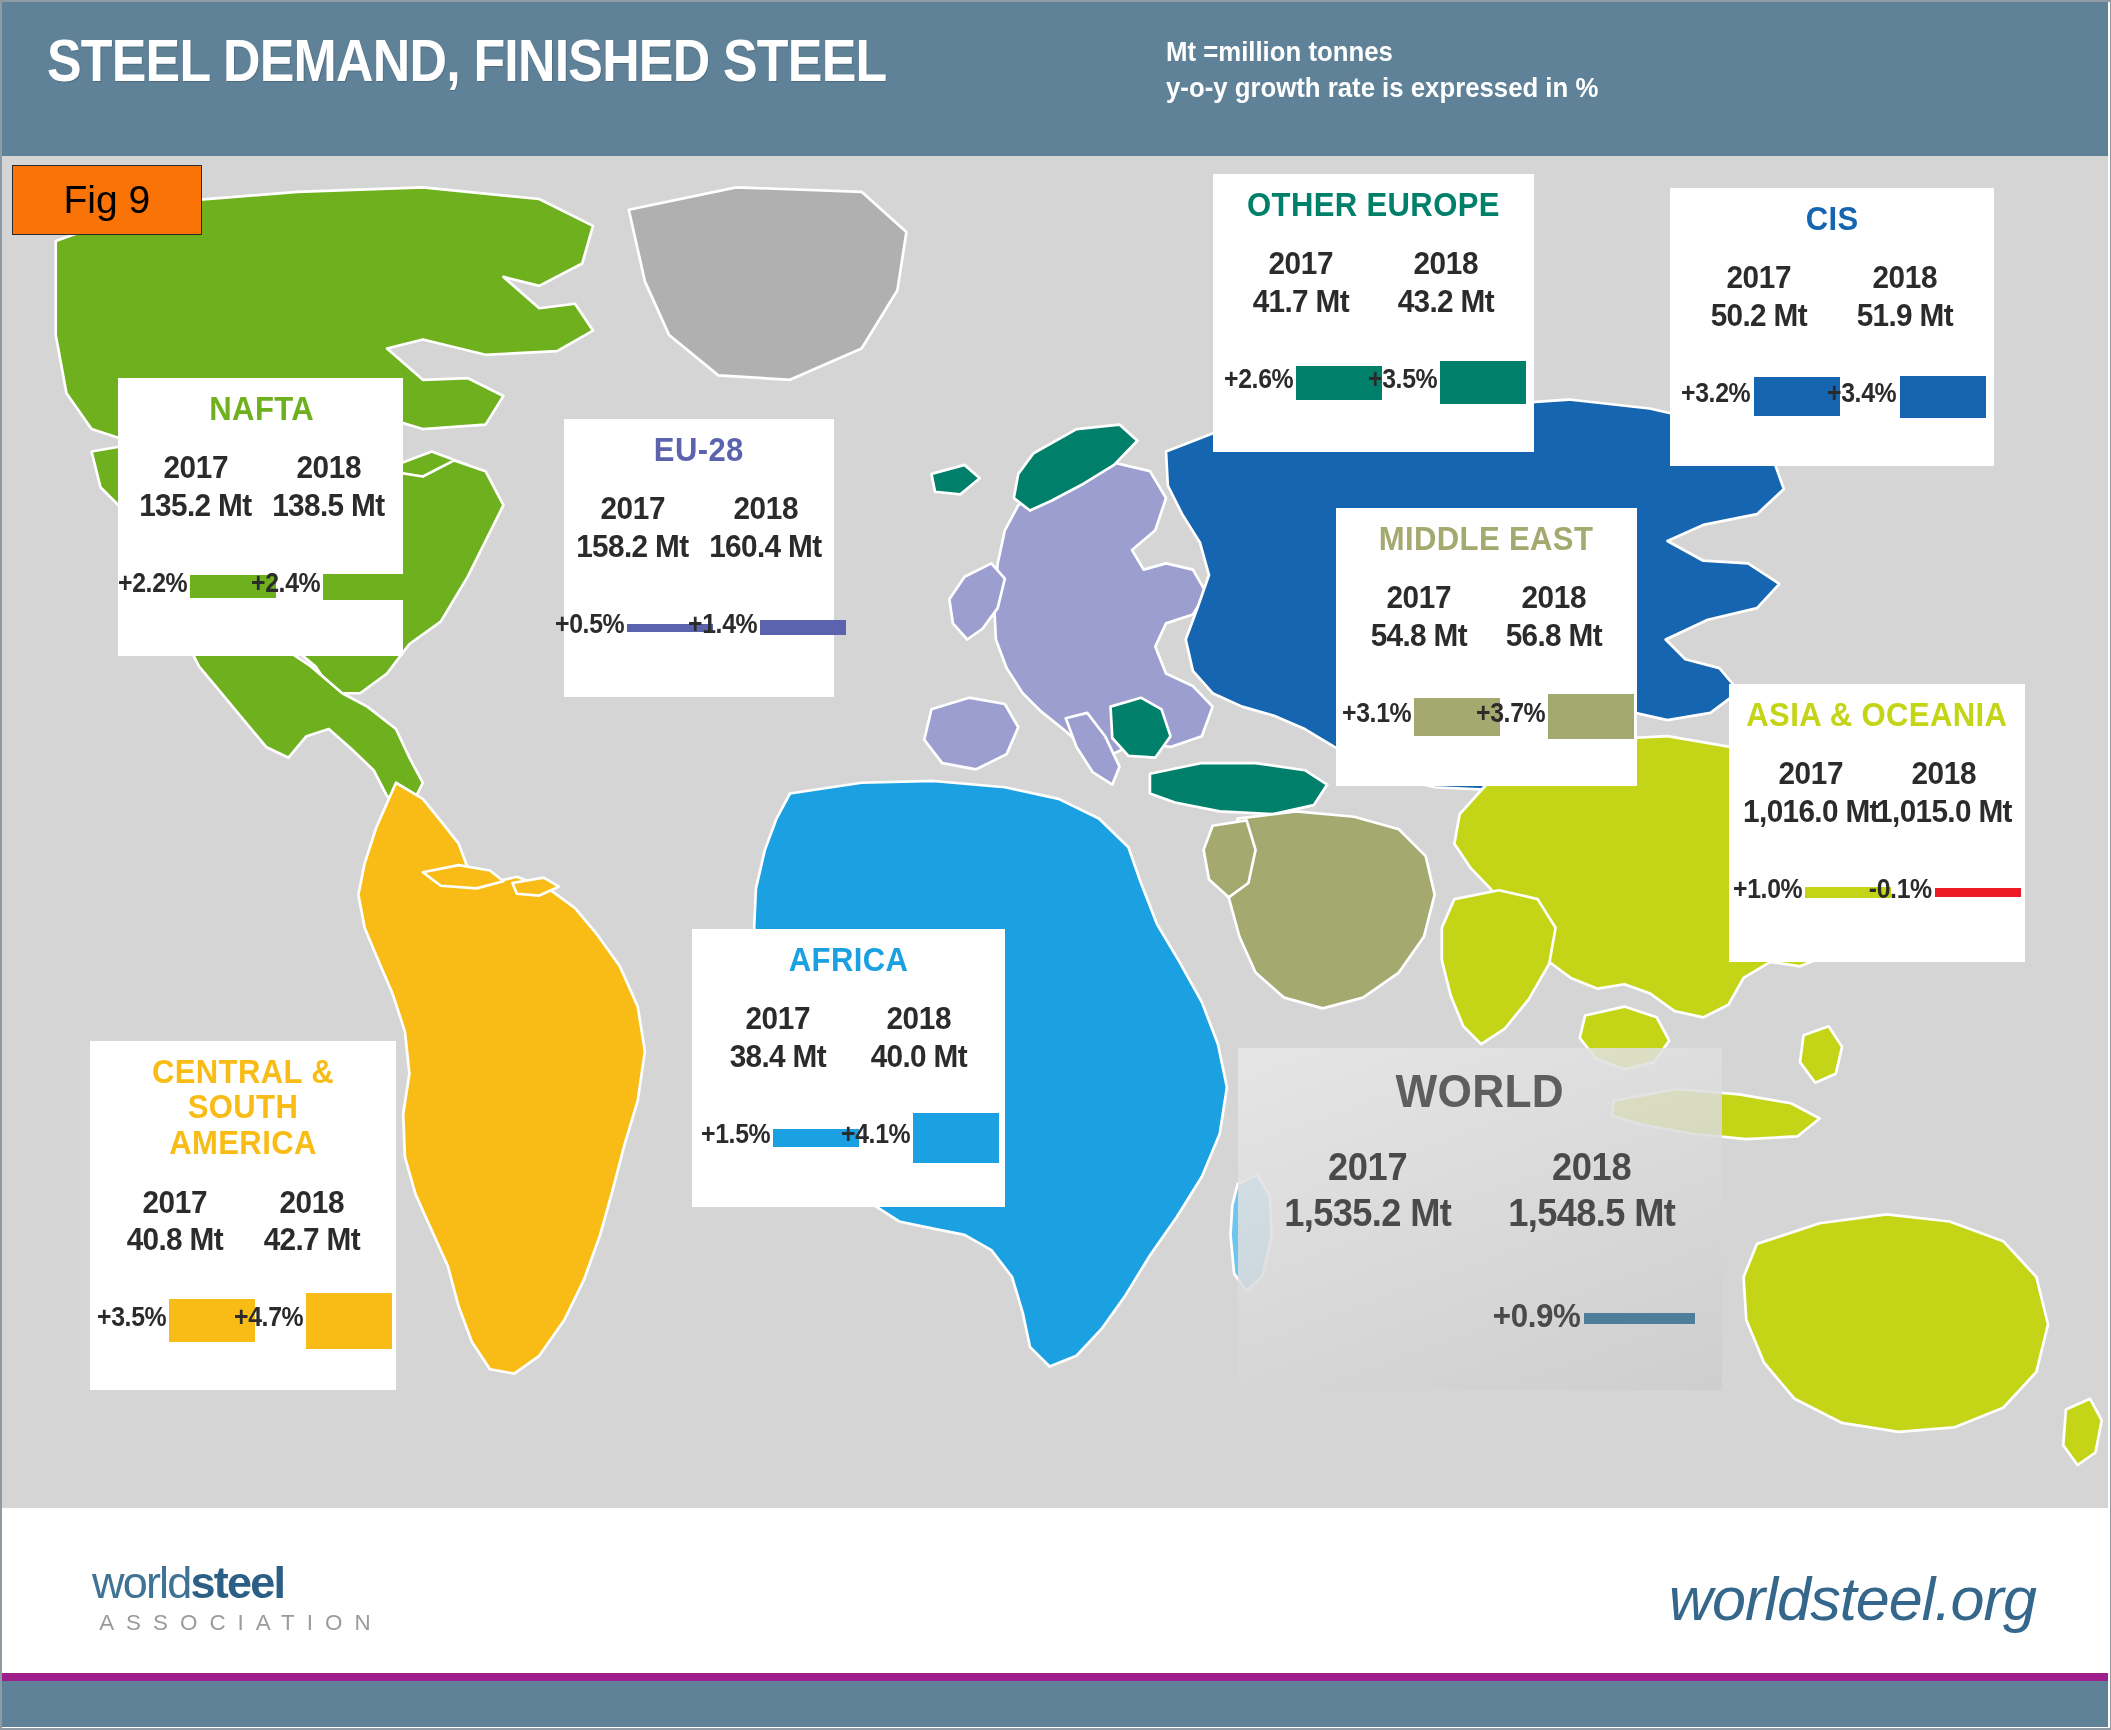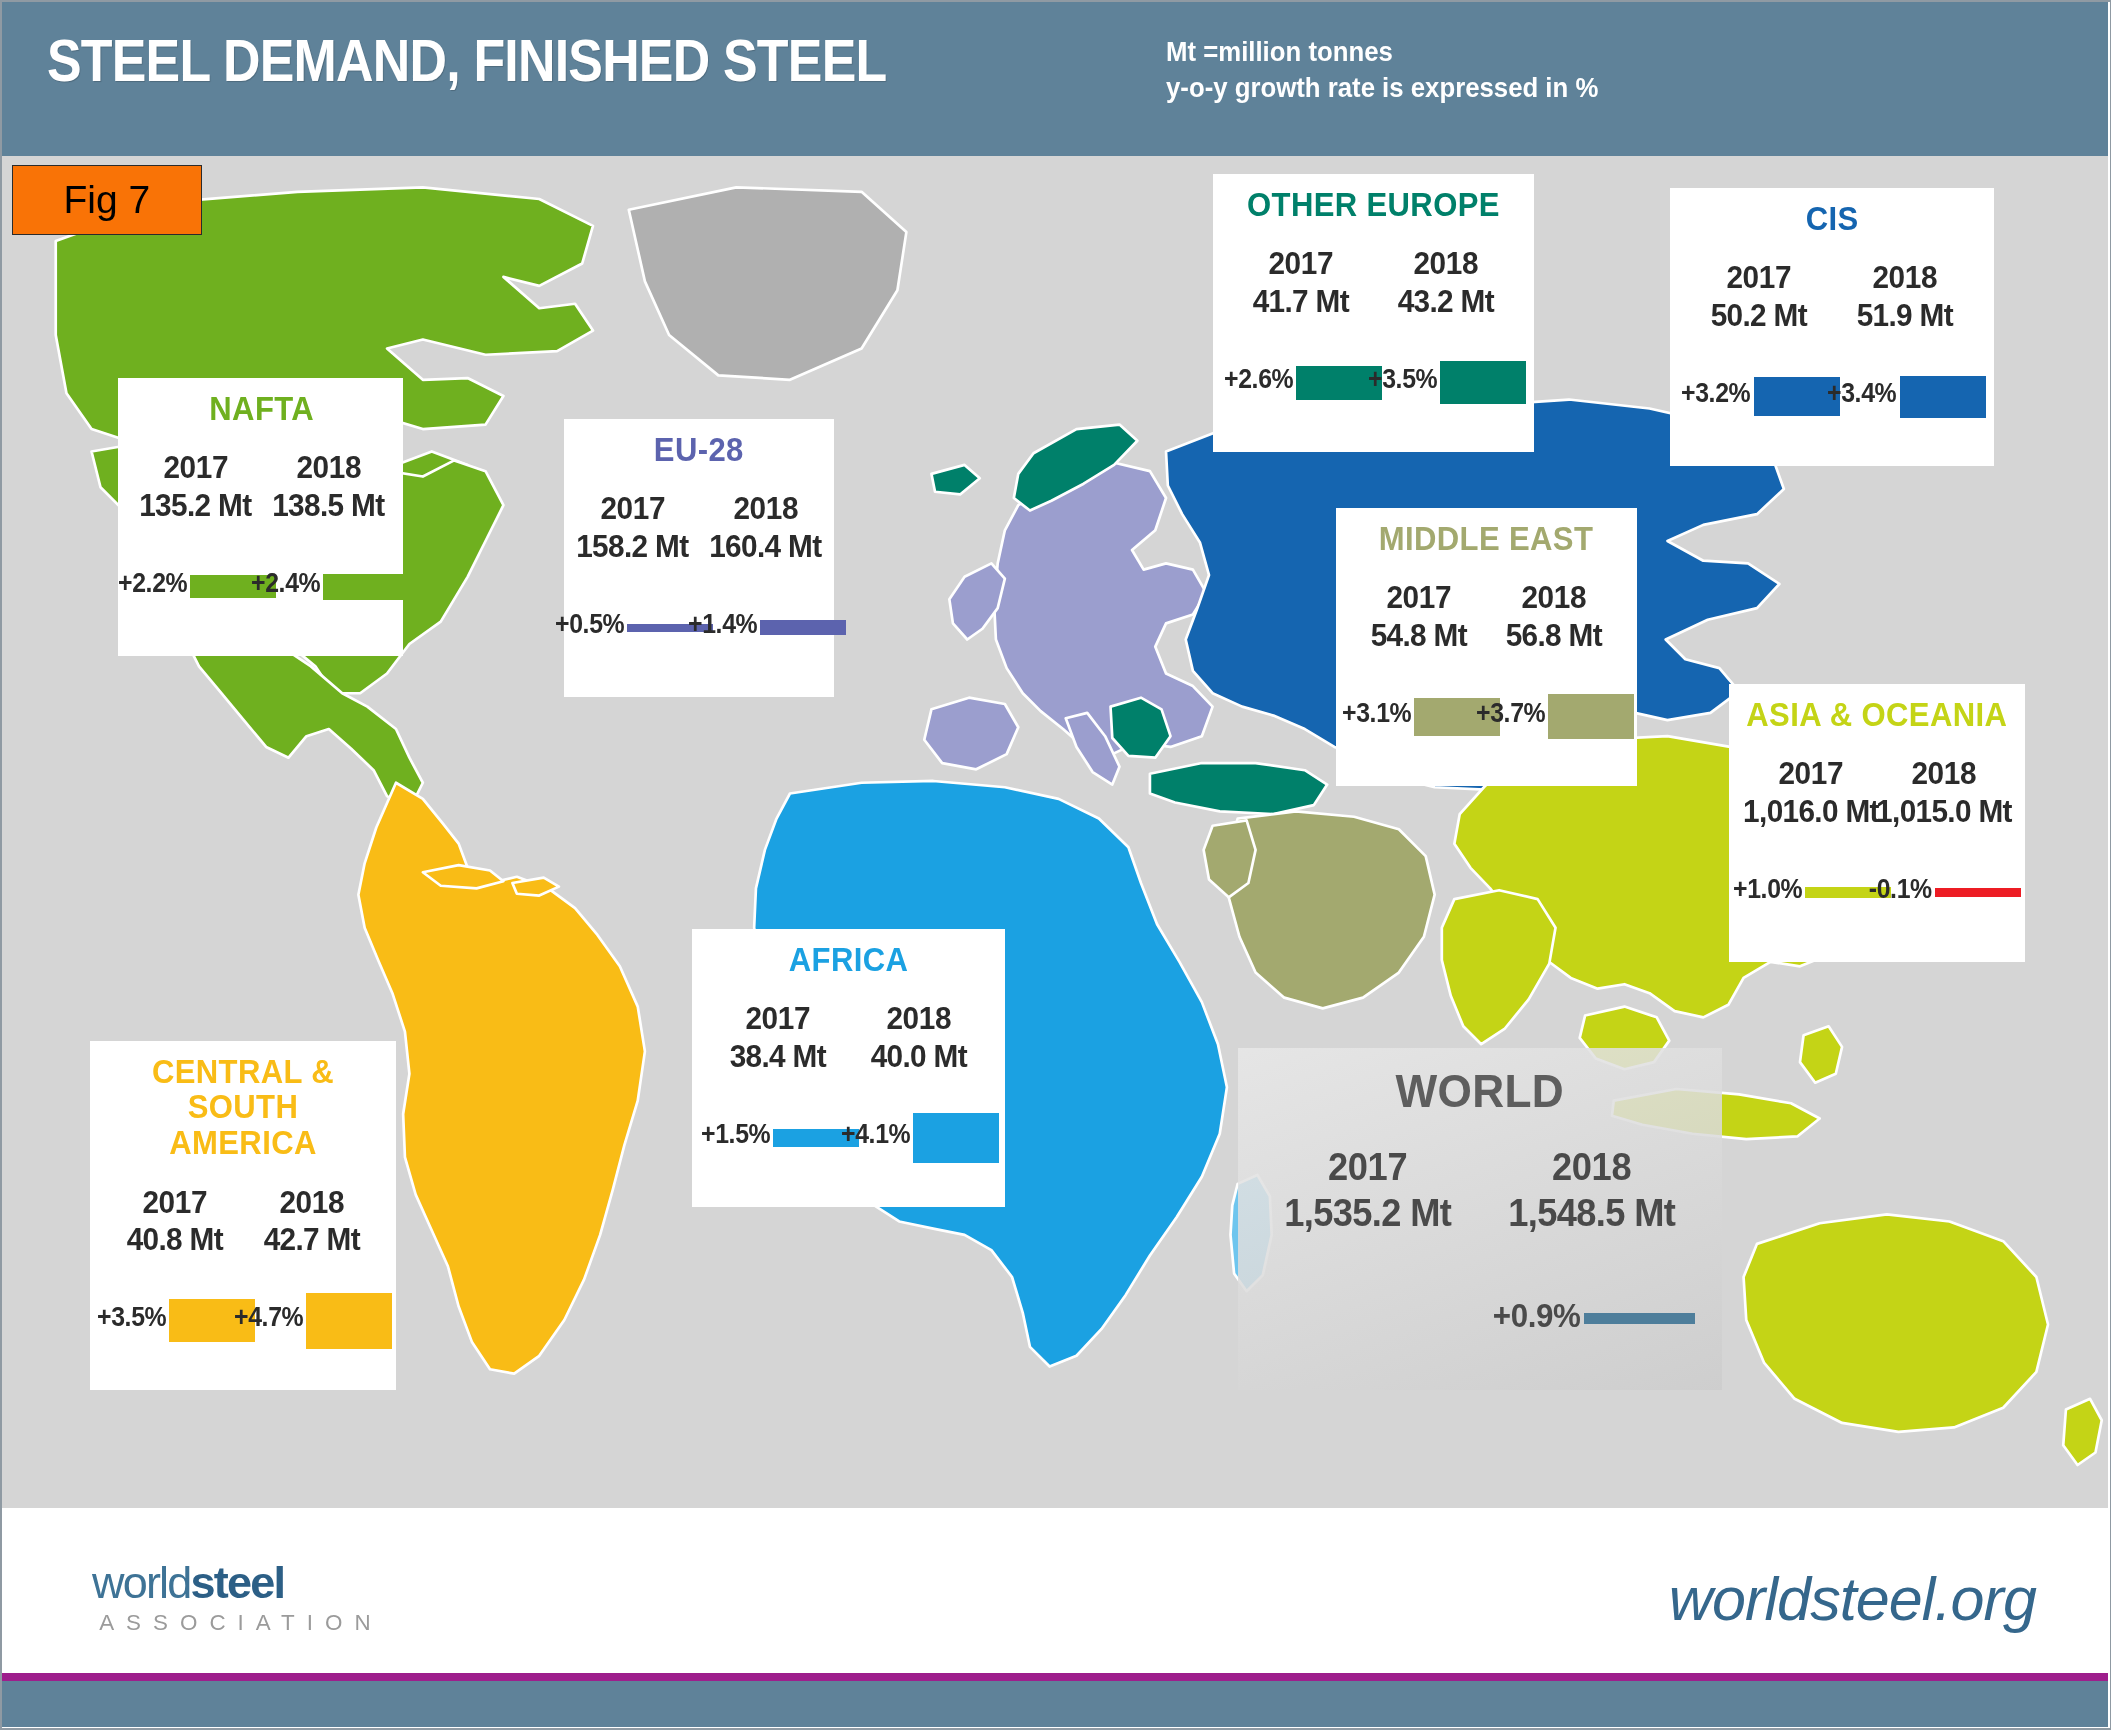--- a/index.html
+++ b/index.html
@@ -269,21 +269,21 @@
              L2098 778 Z"></path>
         <path fill="#C4D416" d="M1960 1215 L2030 1192 L2105 1182 L2175 1190 L2235 1212 L2272 1252
              L2285 1305 L2272 1358 L2235 1398 L2180 1420 L2118 1425 L2055 1415
              L2002 1388 L1968 1348 L1948 1300 L1945 1252 Z"></path>
         <path fill="#C4D416" d="M2305 1400 L2332 1388 L2345 1412 L2338 1448 L2318 1462 L2302 1440 Z"></path>
 
       </g>
     </svg>
   </div>
 
-  <div id="fig-badge">Fig 7</div>
+  <div id="fig-badge">Fig 9</div>
 
   <div class="card" id="card-nafta">
     <div class="card-title" style="color:#6FB01F">NAFTA</div>
     <div class="cols">
       <div class="col">
         <div class="yr">2017</div>
         <div class="mt">135.2 Mt</div>
         <div class="barwrap">
           <div class="pct">+2.2%</div>
           <div class="bar" style="background:#6FB01F;height:23px"></div>

